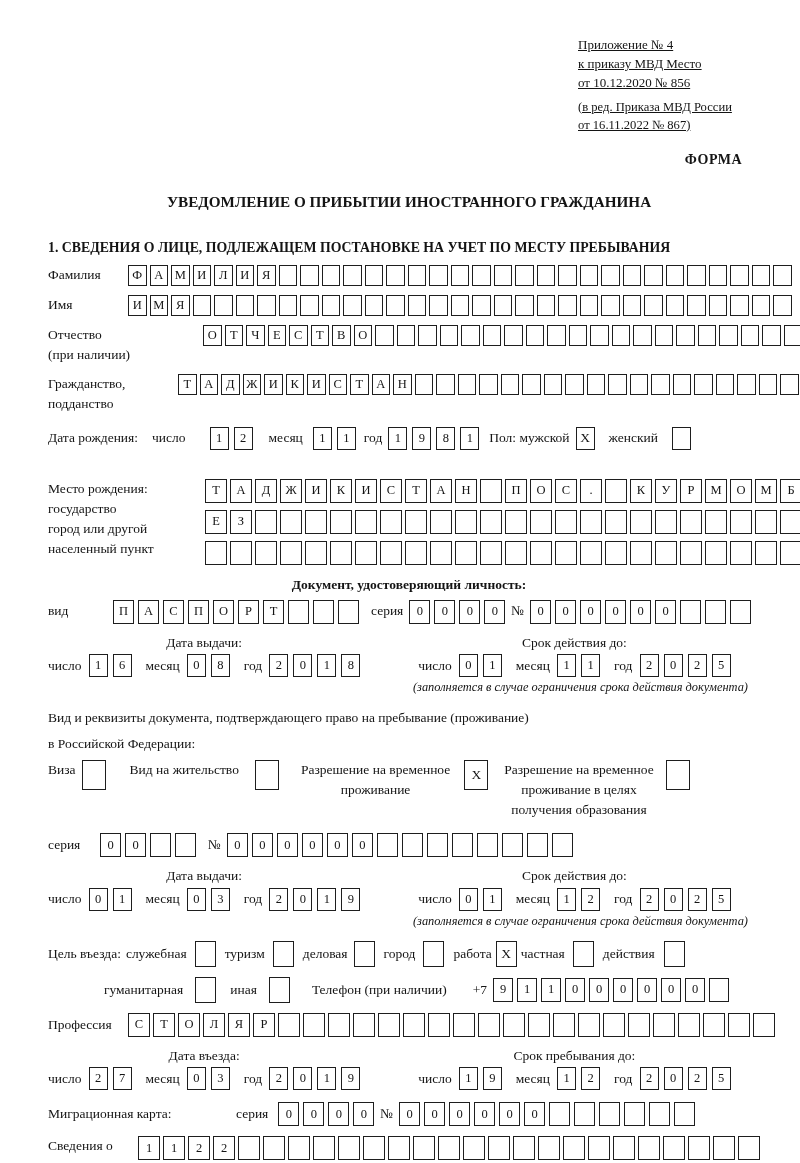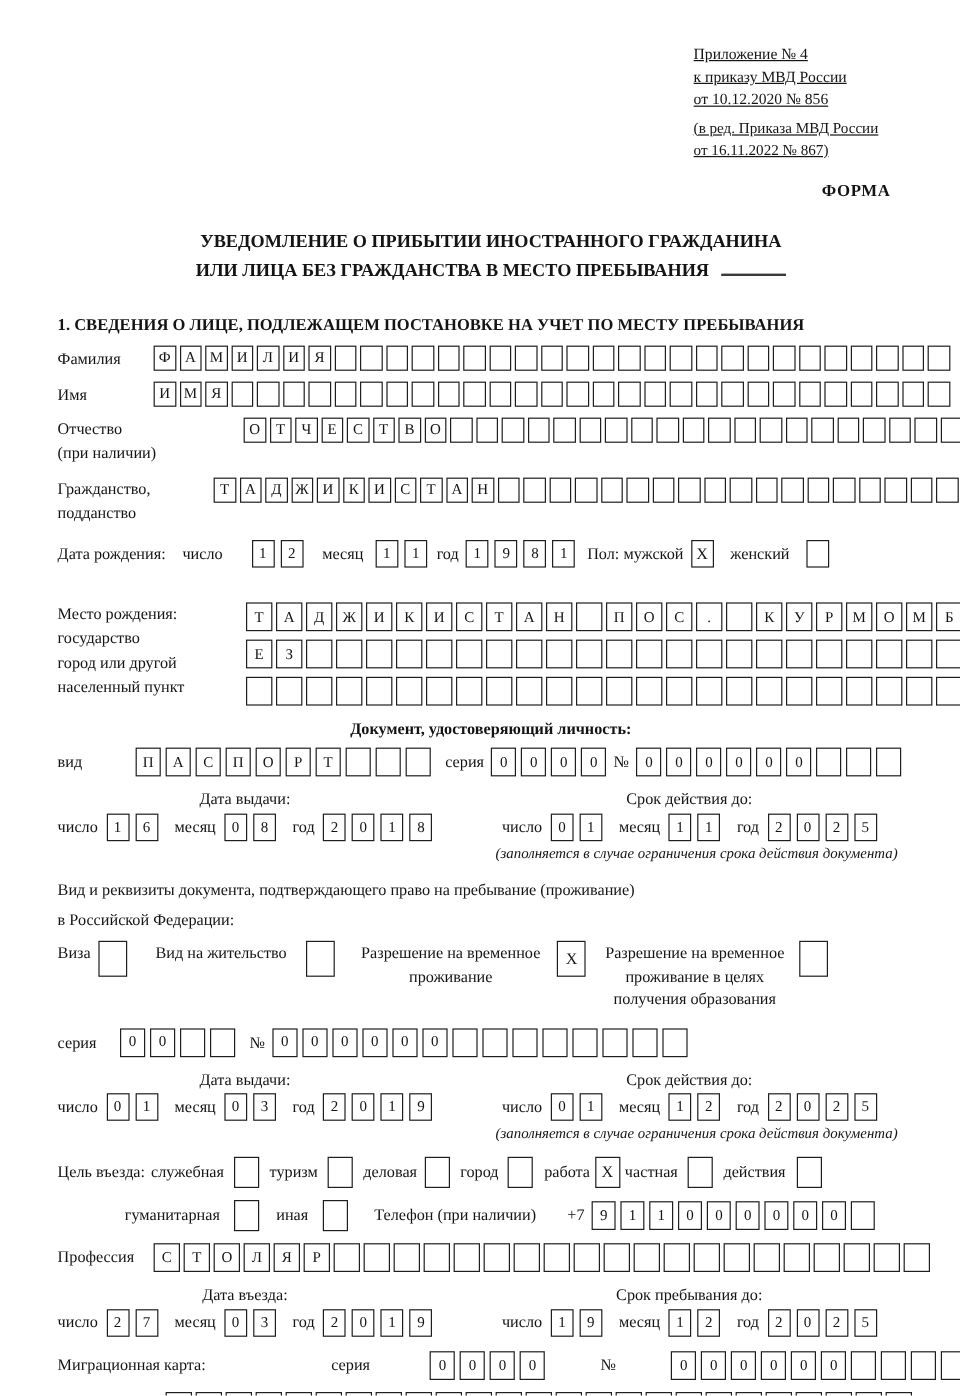--- a/index.html
+++ b/index.html
@@ -51,32 +51,31 @@
   .opt{display:flex;align-items:flex-start;}
   .optlbl{white-space:pre-line;text-align:center;line-height:1.45;}
 </style>
 </head>
 <body>
 
 <div class="page">
 
   <div class="hdr">
     <div>Приложение № 4</div>
-    <div>к приказу МВД России</div>
+    <div>к приказу МВД Место</div>
     <div>от 10.12.2020 № 856</div>
     <div class="sub">
       <div>(в ред. Приказа МВД России</div>
       <div>от 16.11.2022 № 867)</div>
     </div>
   </div>
   <div class="forma">ФОРМА</div>
 
   <div class="title">
     <div>УВЕДОМЛЕНИЕ О ПРИБЫТИИ ИНОСТРАННОГО ГРАЖДАНИНА</div>
-    <div><span>ИЛИ ЛИЦА БЕЗ ГРАЖДАНСТВА В МЕСТО ПРЕБЫВАНИЯ</span><span class="uline"></span></div>
   </div>
 
   <div class="sechead">1. СВЕДЕНИЯ О ЛИЦЕ, ПОДЛЕЖАЩЕМ ПОСТАНОВКЕ НА УЧЕТ ПО МЕСТУ ПРЕБЫВАНИЯ</div>
 
   <div class="frow c">
     <span class="lbl w80">Фамилия</span>
     <div class="cells sm">
         <span class="cell">Ф</span>
         <span class="cell">А</span>
         <span class="cell">М</span>
@@ -635,21 +634,21 @@
         <div class="cells dt">
             <span class="cell">2</span>
             <span class="cell">0</span>
             <span class="cell">2</span>
             <span class="cell">5</span>
           </div>
       </div>
     </div>
   </div>
 
-  <div class="frow c" style="margin-top:12px;gap:40px;">
+  <div class="frow c" style="margin-top:12px;">
     <span class="lbl" style="width:160px;">Миграционная карта:</span>
     <span class="lbl" style="margin-right:10px;margin-left:28px;">серия</span>
     <div class="cells ser">
         <span class="cell">0</span>
         <span class="cell">0</span>
         <span class="cell">0</span>
         <span class="cell">0</span>
       </div>
     <span class="lbl ml">№</span>
     <div class="cells ser">

